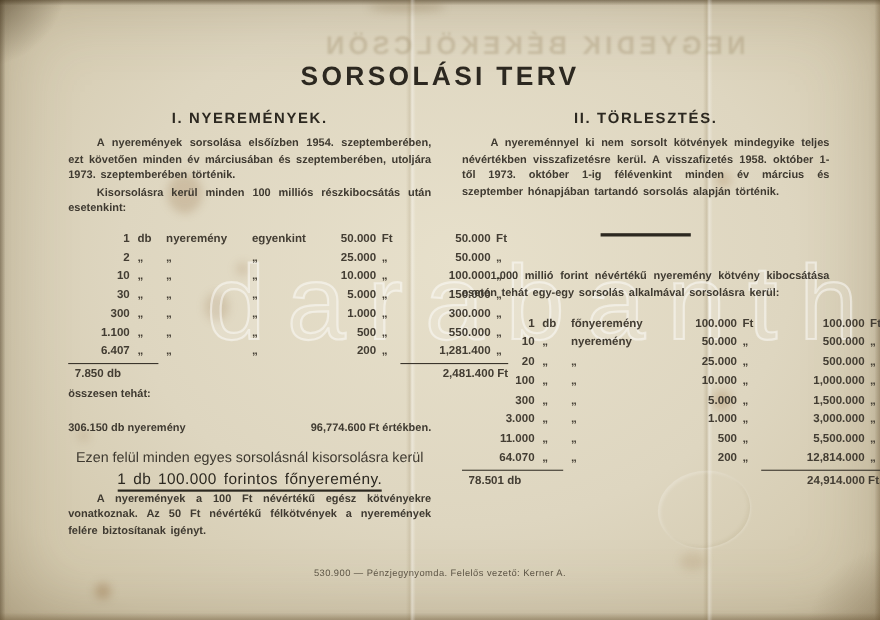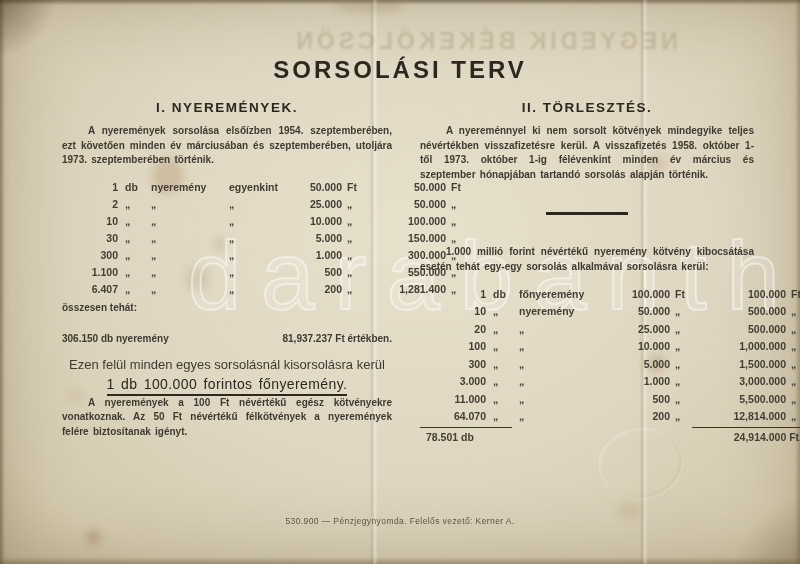--- a/index.html
+++ b/index.html
@@ -123,20 +123,21 @@
   <div class="seal"></div>
 
   <div class="showthrough">NEGYEDIK BÉKEKÖLCSÖN</div>
   <div class="watermark">darabanth</div>
 
   <div class="title">SORSOLÁSI TERV</div>
 
   <div class="col col-left">
     <div class="heading">I. NYEREMÉNYEK.</div>
     <p class="para">A nyeremények sorsolása elsőízben 1954. szeptemberében, ezt követően minden év márciusában és szeptemberében, utoljára 1973. szeptemberében történik.</p>
+    <p class="para">Kisorsolásra kerül minden 100 milliós részkibocsátás után esetenkint:</p>
 
     <div class="ptable ltable">
       <div class="trow">
         <span class="c cn">1</span>
         <span class="c cd">db</span>
         <span class="c cd">nyeremény</span>
         <span class="c cd">egyenkint</span>
         <span class="c cu">50.000</span>
         <span class="c cc">Ft</span>
         <span class="c ct">50.000</span>
@@ -195,26 +196,31 @@
       <div class="trow">
         <span class="c cn">6.407</span>
         <span class="c cd">„</span>
         <span class="c cd">„</span>
         <span class="c cd">„</span>
         <span class="c cu">200</span>
         <span class="c cc">„</span>
         <span class="c ct">1,281.400</span>
         <span class="c cc">„</span>
       </div>
+      <div class="trow total">
+        <span class="c tot-l">7.850 db</span>
+        <span class="c tot-sp"></span>
+        <span class="c tot-r">2,481.400 Ft</span>
+      </div>
     </div>
 
     <div class="summary-label">összesen tehát:</div>
     <div class="summary-row">
       <span>306.150 db nyeremény</span>
-      <span>81,937.237 Ft értékben.</span>
+      <span>96,774.600 Ft értékben.</span>
     </div>
 
     <div class="extra-line">Ezen felül minden egyes sorsolásnál kisorsolásra kerül</div>
     <div class="grand-prize">1 db 100.000 forintos főnyeremény.</div>
     <p class="para para-last">A nyeremények a 100 Ft névértékű egész kötvényekre vonatkoznak. Az 50 Ft névértékű félkötvények a nyeremények felére biztosítanak igényt.</p>
   </div>
 
   <div class="col col-right">
     <div class="heading">II. TÖRLESZTÉS.</div>
     <p class="para">A nyereménnyel ki nem sorsolt kötvények mindegyike teljes névértékben visszafizetésre kerül. A visszafizetés 1958. október 1-től 1973. október 1-ig félévenkint minden év március és szeptember hónapjában tartandó sorsolás alapján történik.</p>

